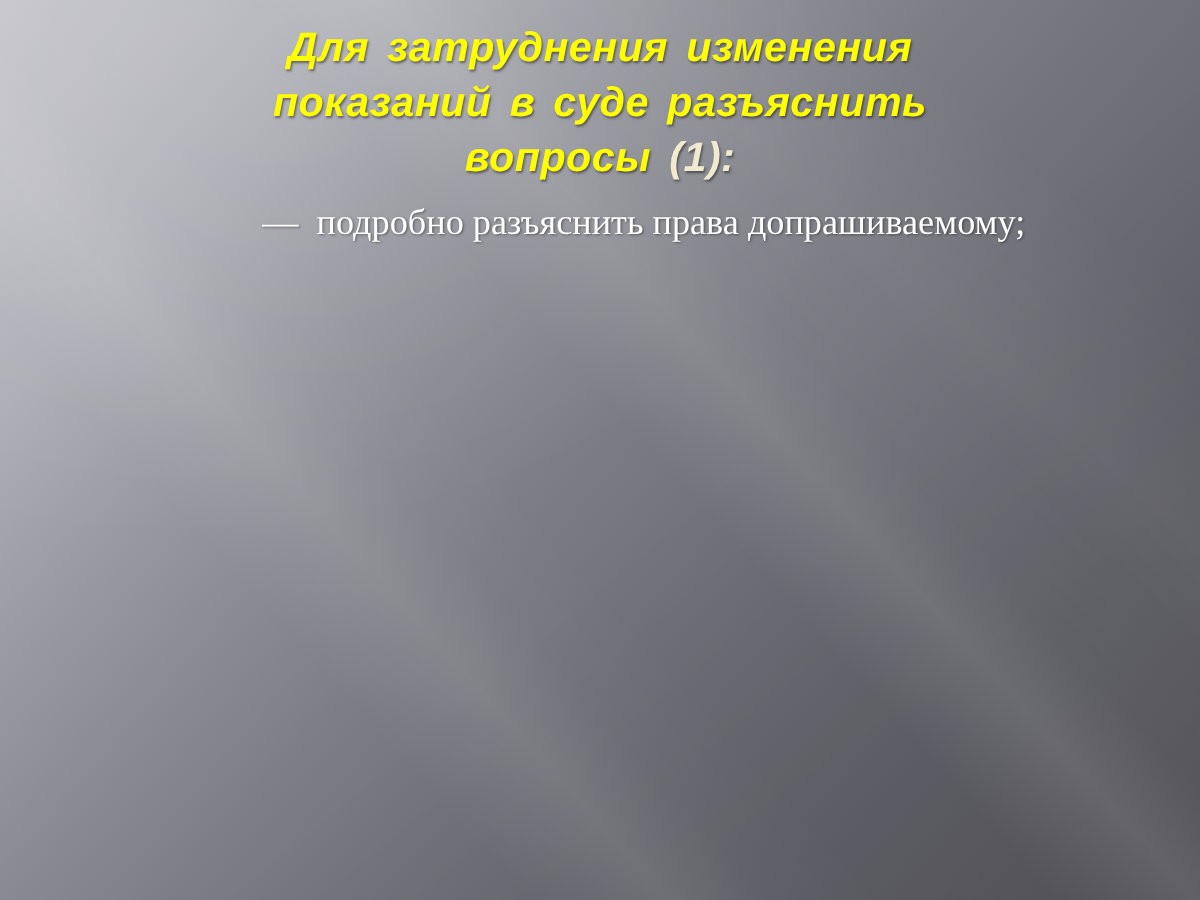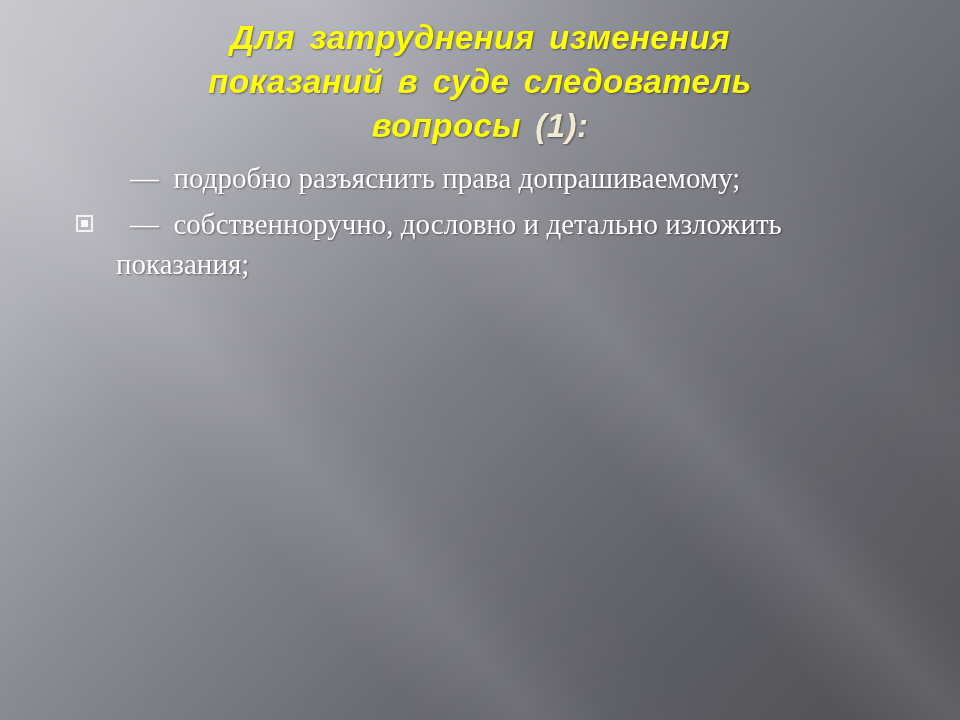--- a/index.html
+++ b/index.html
@@ -112,20 +112,21 @@
   }
 
   .bullet-row {
     position: relative;
     display: block;
     padding-left: 52px;
     margin: 0 0 6px 0;
   }
   .bullet-row.no-marker {
     padding-left: 52px;
+    text-align: center;
   }
 
   .marker {
     position: absolute;
     left: 12px;
     top: 11px;
     width: 17px;
     height: 17px;
     box-sizing: border-box;
     border: 2px solid rgba(255,255,255,0.82);
@@ -155,31 +156,27 @@
 
 <div id="slide">
 
   <div class="streaks"></div>
   <div class="vignette"></div>
 
   <div class="content">
 
     <div class="title">
       <span>Для  затруднения   изменения</span><br>
-      <span>показаний  в суде  следователь</span><br>
+      <span>показаний  в суде  разъяснить</span><br>
       <span>вопросы </span><span class="accent">(1):</span>
     </div>
 
     <div class="body">
 
       <div class="bullet-row no-marker">
         <span class="para"><span class="lead">—</span><span>  подробно разъяснить права допрашиваемому;</span></span>
       </div>
 
-      <div class="bullet-row">
-        <span class="marker"></span>
-        <span class="para"><span class="lead">—</span><span>  собственноручно, дословно и детально изложить показания;</span></span>
-      </div>
 
 
     </div>
   </div>
 </div>
 
 </body></html>

